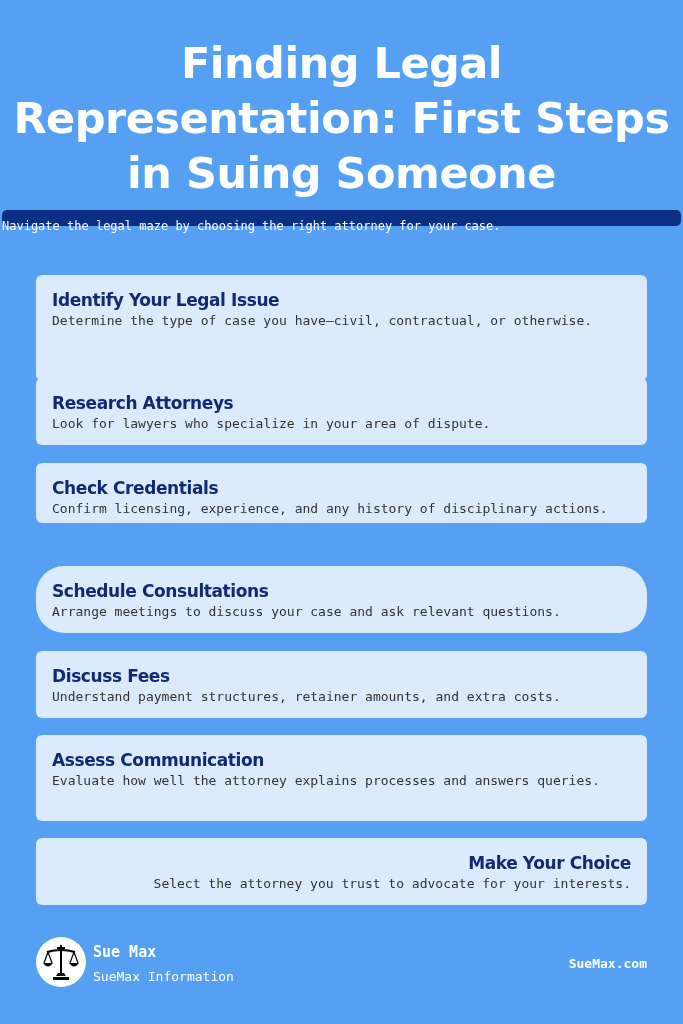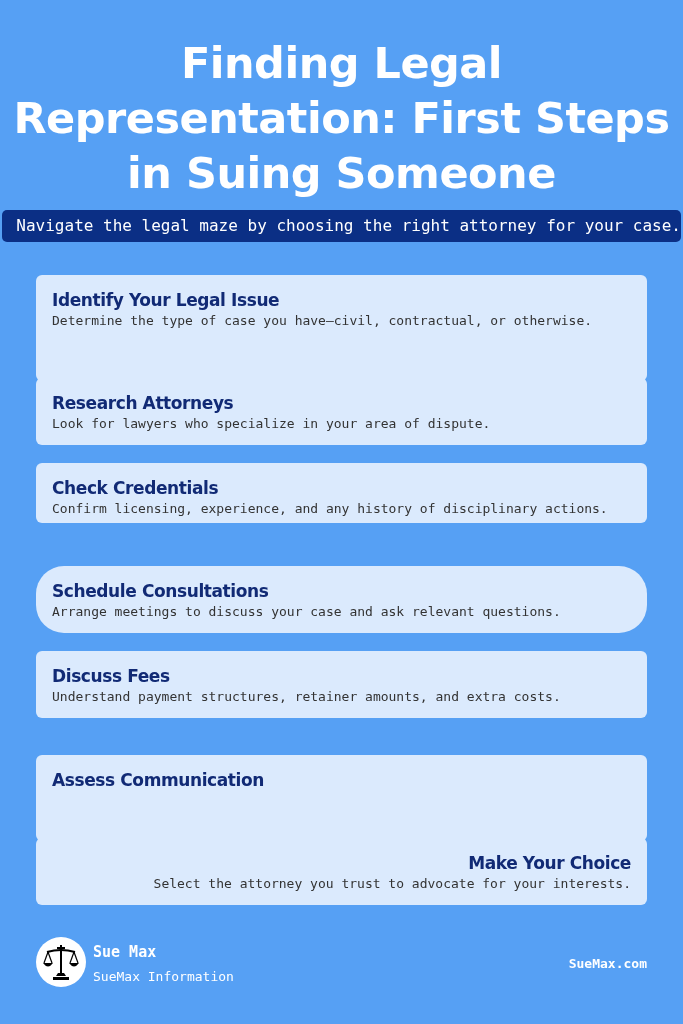--- a/index.html
+++ b/index.html
@@ -9,24 +9,24 @@
     font-family: "Liberation Sans", sans-serif;
     position: relative;
   }
   .title {
     position: absolute; left: 0; top: 36px; width: 683px;
     text-align: center; color: #ffffff;
     font-family: "DejaVu Sans", sans-serif; font-weight: bold;
     font-size: 43px; line-height: 55px; letter-spacing: -0.5px;
   }
   .subtitle-bar {
-    position: absolute; left: 2px; top: 210px; width: 679px; height: 32px;
+    position: absolute; left: 2px; top: 210px; width: 679px; height: 16px;
     background: #0b2f85; border-radius: 5px;
-    color: #ffffff; text-align: right;
-    font-family: "DejaVu Sans Mono", monospace; font-size: 16px; line-height: 32px;
+    color: #ffffff; text-align: left;
+    font-family: "DejaVu Sans Mono", monospace; font-size: 12px; line-height: 32px;
   }
   .card {
     position: absolute; left: 36px; width: 611px;
     background: #dbeafd; border-radius: 6px;
     box-sizing: border-box; padding: 14px 16px 0 16px;
   }
   .card-title {
     color: #112a75; font-family: "DejaVu Sans", sans-serif; font-weight: bold;
     font-size: 17px; line-height: 22px; letter-spacing: -0.4px;
   }
@@ -72,22 +72,23 @@
   <div class="card-desc">Confirm licensing, experience, and any history of disciplinary actions.</div>
 </div>
 <div class="card" style="top:566px;height:67px;border-radius:28px;">
   <div class="card-title">Schedule Consultations</div>
   <div class="card-desc">Arrange meetings to discuss your case and ask relevant questions.</div>
 </div>
 <div class="card" style="top:651px;height:67px;">
   <div class="card-title">Discuss Fees</div>
   <div class="card-desc">Understand payment structures, retainer amounts, and extra costs.</div>
 </div>
-<div class="card" style="top:735px;height:86px;margin-top:20px;">
+<div class="card" style="top:735px;height:86px;">
   <div class="card-title">Assess Communication</div>
+  <div class="card-desc">Evaluate how well the attorney explains processes and answers queries.</div>
 </div>
 <div class="card" style="top:838px;height:67px;text-align:right;">
   <div class="card-title">Make Your Choice</div>
   <div class="card-desc">Select the attorney you trust to advocate for your interests.</div>
 </div>
 
 <div class="footer-logo">
   <svg width="40" height="40" viewBox="0 0 40 40">
     <rect x="19" y="3" width="2" height="28" fill="#000"></rect>
     <rect x="16" y="5" width="8" height="2" fill="#000"></rect>

